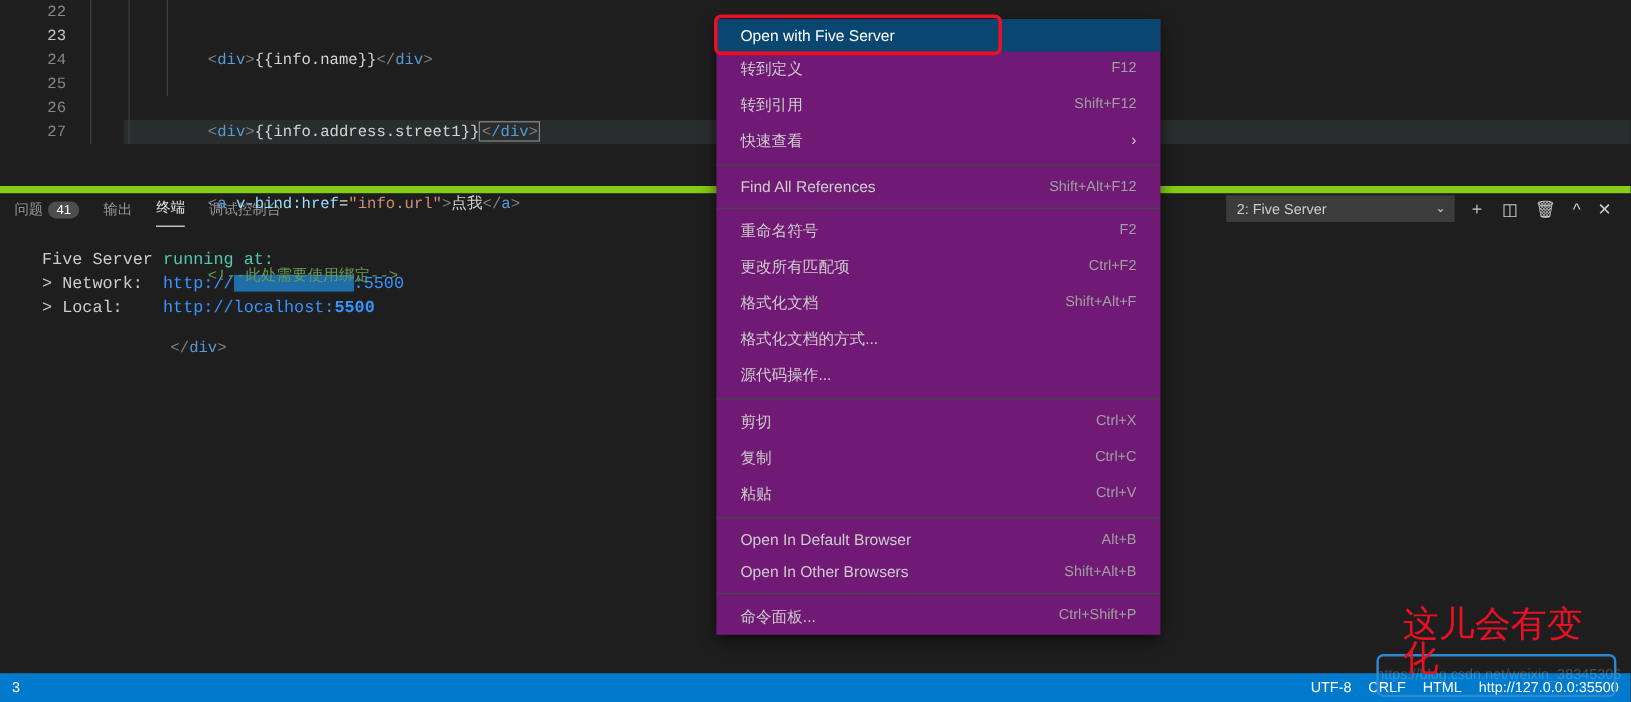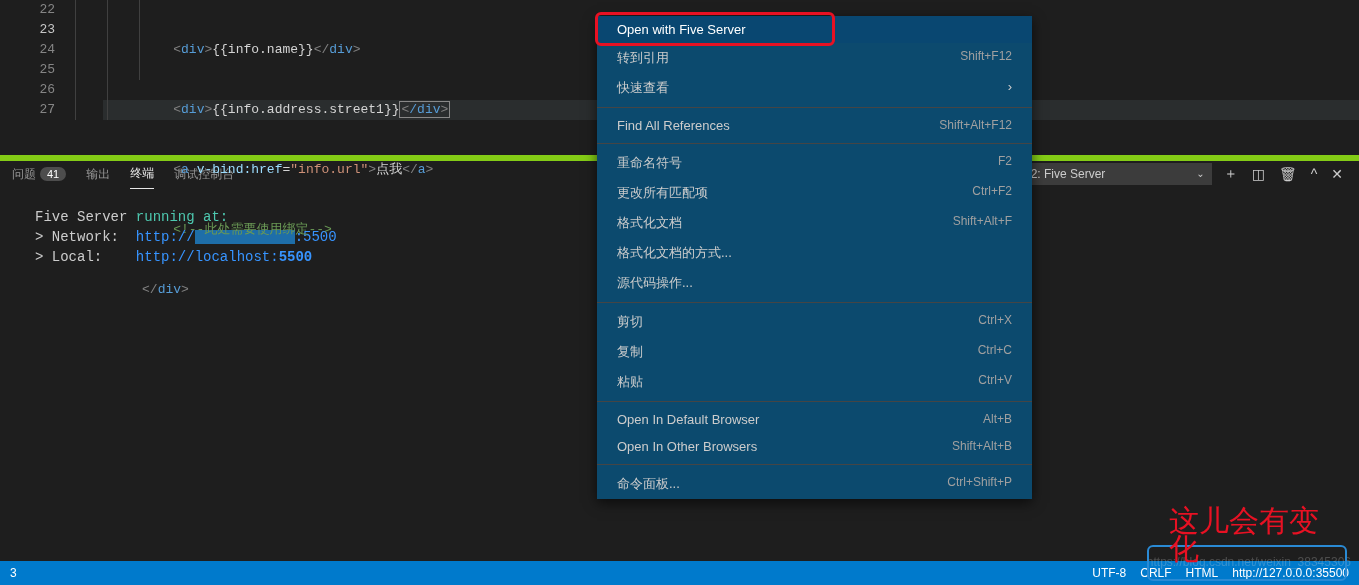--- a/index.html
+++ b/index.html
@@ -89,22 +89,22 @@
 }
 .t-green { color: #4ec9b0; }
 .t-cyan { color: #3794ff; }
 .t-gray { color: #cccccc; }
 .redact { background: #1e6ea9; display: inline-block; width: 100px; height: 14px; vertical-align: middle; }
 
 .context-menu {
   position: absolute;
   left: 597px;
   top: 16px;
-  width: 435px;
-  background: #0c4a6e;
+  width: 370px;
+  background: #701a75;
   box-shadow: 0 4px 12px rgba(0,0,0,0.6);
   font-family: "Segoe UI", sans-serif;
   font-size: 13px;
   color: #ccc;
   z-index: 50;
 }
 .menu-item {
   display: flex; justify-content: space-between;
   padding: 6px 20px; cursor: pointer;
 }
@@ -206,20 +206,24 @@
   <div><span class="t-gray">&gt; Network:</span>&nbsp;&nbsp;<span class="t-cyan">http://</span><span class="redact"></span><span class="t-cyan">:5500</span></div>
   <div><span class="t-gray">&gt; Local:</span>&nbsp;&nbsp;&nbsp;&nbsp;<span class="t-cyan"><span>http://localhost:</span><b>5500</b></span></div>
 </div>
 
 <div class="context-menu" id="context-menu">
     <div class="menu-item selected">
       <span>Open with Five Server</span>
       <span class="shortcut"></span>
     </div>
     <div class="menu-item">
+      <span>转到定义</span>
+      <span class="shortcut">F12</span>
+    </div>
+    <div class="menu-item">
       <span>转到引用</span>
       <span class="shortcut">Shift+F12</span>
     </div>
     <div class="menu-item">
       <span>快速查看</span>
       <span class="submenu-arrow">›</span>
     </div>
     <div class="menu-sep"></div>
     <div class="menu-item">
       <span>Find All References</span>

